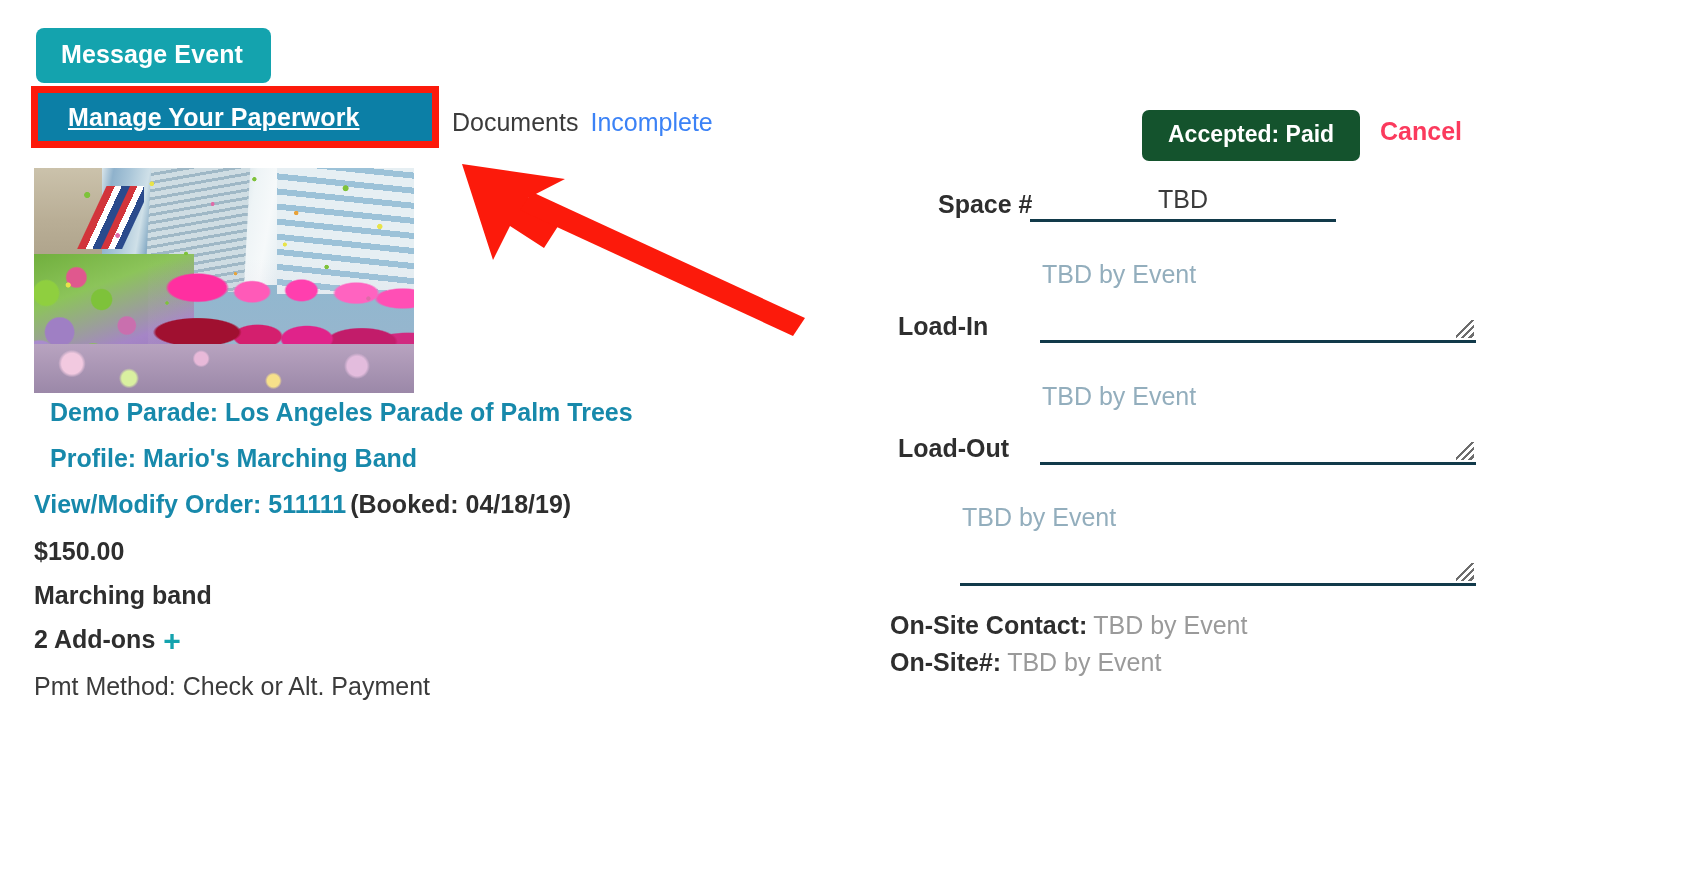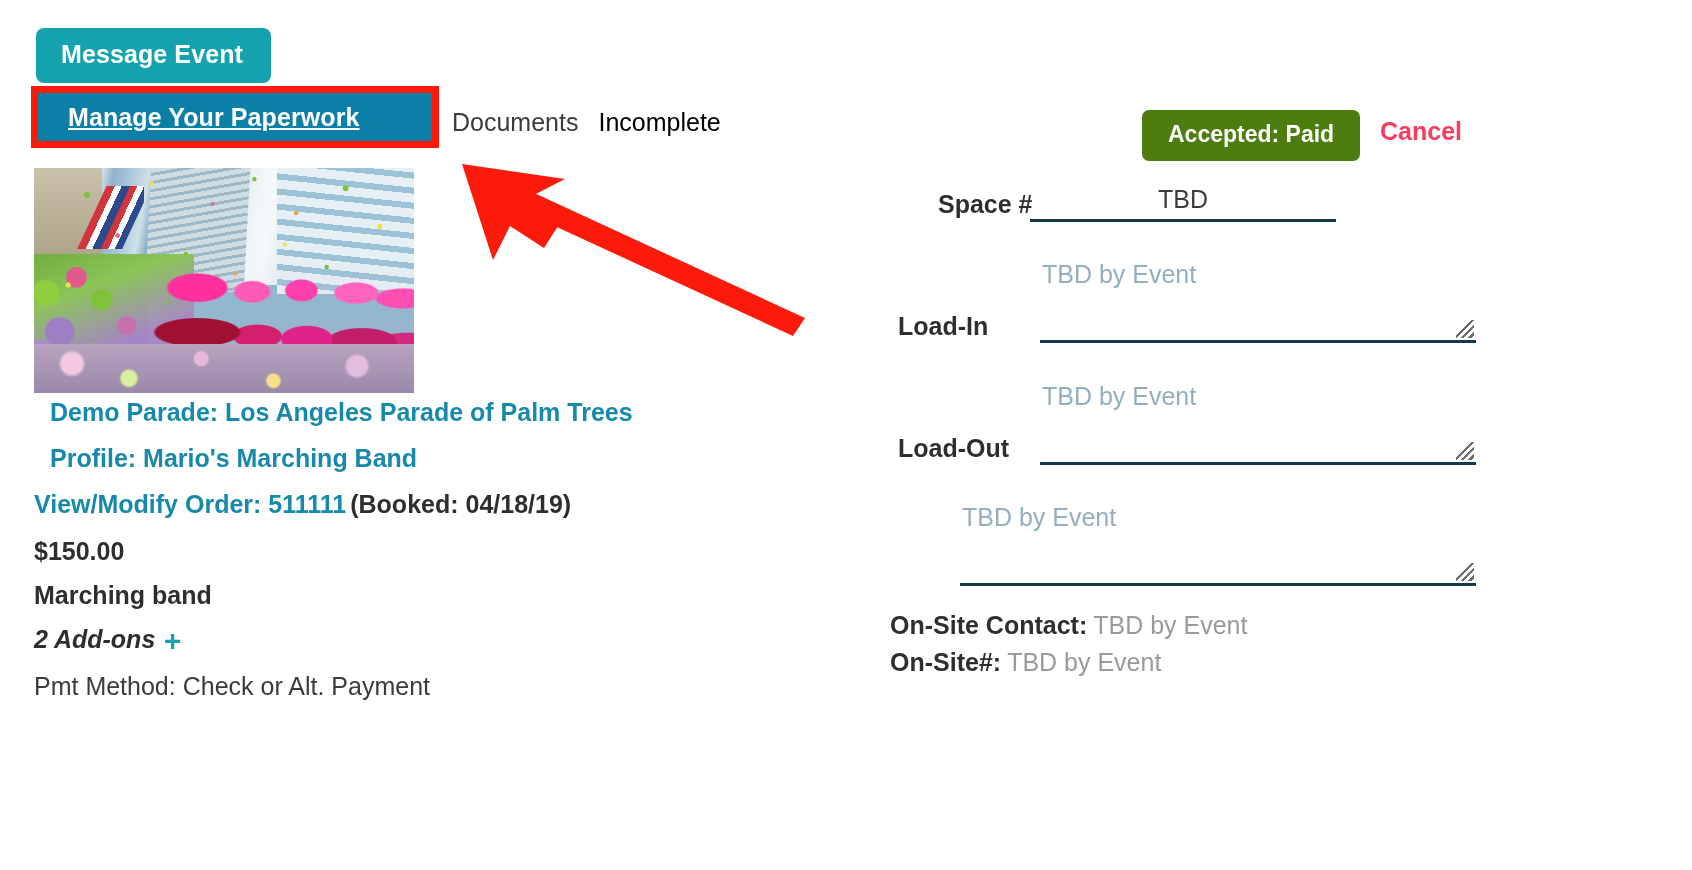--- a/index.html
+++ b/index.html
@@ -78,22 +78,22 @@
 
   #documents-status {
     position: absolute;
     left: 452px;
     top: 108px;
     font-size: 25px;
     color: #3b3b3b;
     white-space: nowrap;
   }
   #documents-status .incomplete {
-    color: #000000;
-    margin-left: 20px;
+    color: #3b82f6;
+    margin-left: 12px;
   }
 
   
   #parade-photo {
     position: absolute;
     left: 34px;
     top: 168px;
     width: 380px;
     height: 225px;
     overflow: hidden;
@@ -225,21 +225,21 @@
     white-space: nowrap;
   }
   .bold-line {
     font-size: 25px;
     color: #2e2e2e;
     line-height: 1.0;
     margin: 0 0 19px 0;
     font-weight: bold;
     white-space: nowrap;
   }
-  #addons-line { margin-bottom: 22px; font-style: italic; }
+  #addons-line { margin-bottom: 22px; }
   #addons-line .plus-icon {
     color: #14a3ae;
     font-weight: bold;
     font-size: 30px;
     margin-left: 8px;
     line-height: 0;
     position: relative;
     top: 3px;
     cursor: pointer;
   }
@@ -250,21 +250,21 @@
     left: 880px;
     top: 0;
     width: 812px;
     height: 870px;
   }
 
   #accepted-paid-btn {
     position: absolute;
     left: 262px;
     top: 110px;
-    background: #4d7c0f;
+    background: #14532d;
     color: #ffffff;
     font-size: 23px;
     font-weight: bold;
     border: none;
     border-radius: 7px;
     padding: 13px 26px 15px 26px;
     line-height: 1.0;
     cursor: pointer;
   }
   #cancel-link {

